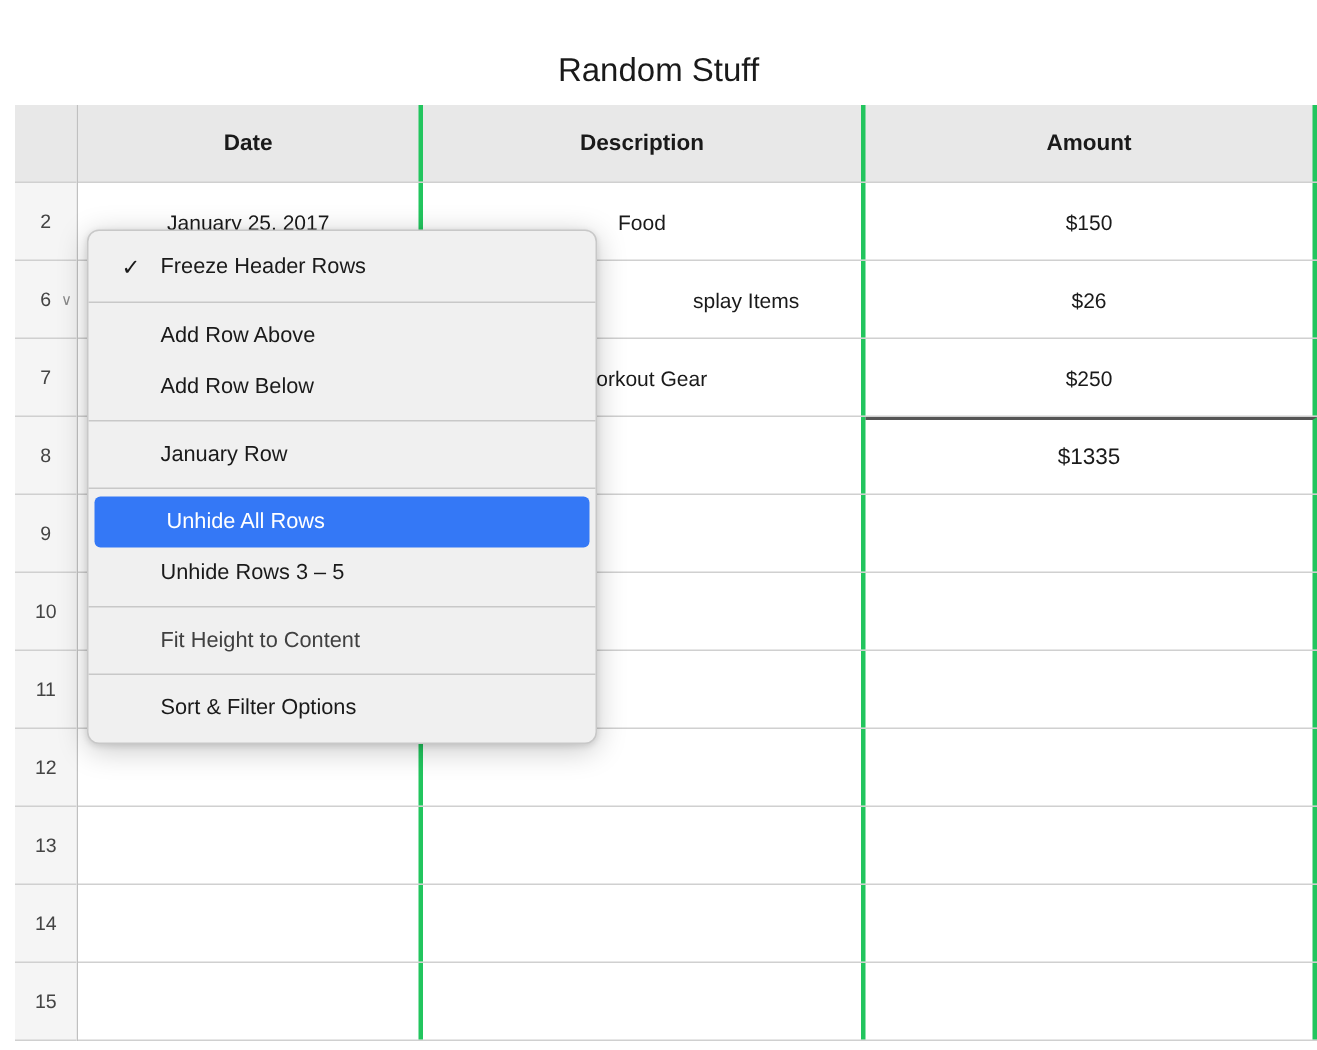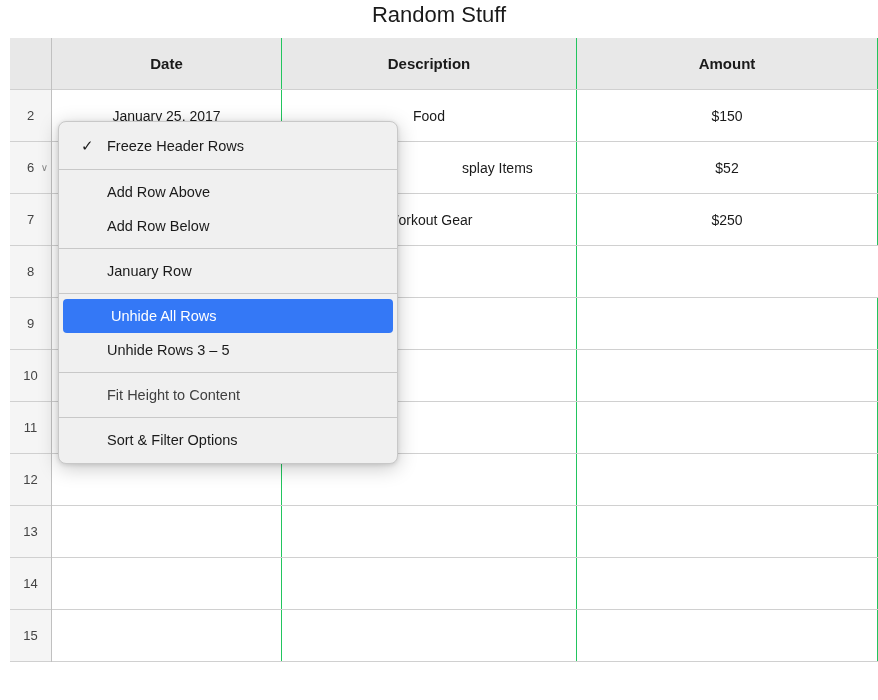--- a/index.html
+++ b/index.html
@@ -10,21 +10,21 @@
       color: #1a1a1a;
       width: 878px;
       min-height: 700px;
       overflow: hidden;
     }
 
     .page-title {
       text-align: center;
       font-size: 22px;
       font-weight: 400;
-      padding: 2px 0 10px 0;
+      padding: 34px 0 10px 0;
       color: #1a1a1a;
     }
 
     .spreadsheet-wrapper {
       display: flex;
       flex-direction: row;
       position: relative;
       margin-left: 10px;
     }
 
@@ -75,21 +75,21 @@
     }
 
     .grid-row.header-row {
       background: #e8e8e8;
     }
 
     .grid-cell {
       display: flex;
       align-items: center;
       justify-content: center;
-      border-right: 1px solid #22c55e;
+      border-right: 3px solid #22c55e;
       padding: 4px 10px;
       font-size: 14px;
     }
 
     .grid-cell.date-col { width: 230px; }
     .grid-cell.desc-col { width: 295px; }
     .grid-cell.amount-col { width: 250px; flex: 1; }
 
     .grid-cell.header-cell {
       font-weight: 700;
@@ -190,32 +190,33 @@
 
     <div class="grid-row">
       <div class="grid-cell date-col">January 25, 2017</div>
       <div class="grid-cell desc-col">Food</div>
       <div class="grid-cell amount-col">$150</div>
     </div>
 
     <div class="grid-row">
       <div class="grid-cell date-col"></div>
       <div class="grid-cell desc-col" style="justify-content:flex-start; padding-left: 180px;">splay Items</div>
-      <div class="grid-cell amount-col">$52</div>
+      <div class="grid-cell amount-col">$26</div>
     </div>
 
     <div class="grid-row">
       <div class="grid-cell date-col"></div>
       <div class="grid-cell desc-col">Workout Gear</div>
       <div class="grid-cell amount-col">$250</div>
     </div>
 
     <div class="grid-row">
       <div class="grid-cell date-col"></div>
       <div class="grid-cell desc-col"></div>
+      <div class="grid-cell amount-col total-cell">$1335</div>
     </div>
 
     <div class="grid-row">
       <div class="grid-cell date-col"></div>
       <div class="grid-cell desc-col"></div>
       <div class="grid-cell amount-col"></div>
     </div>
     <div class="grid-row">
       <div class="grid-cell date-col"></div>
       <div class="grid-cell desc-col"></div>

